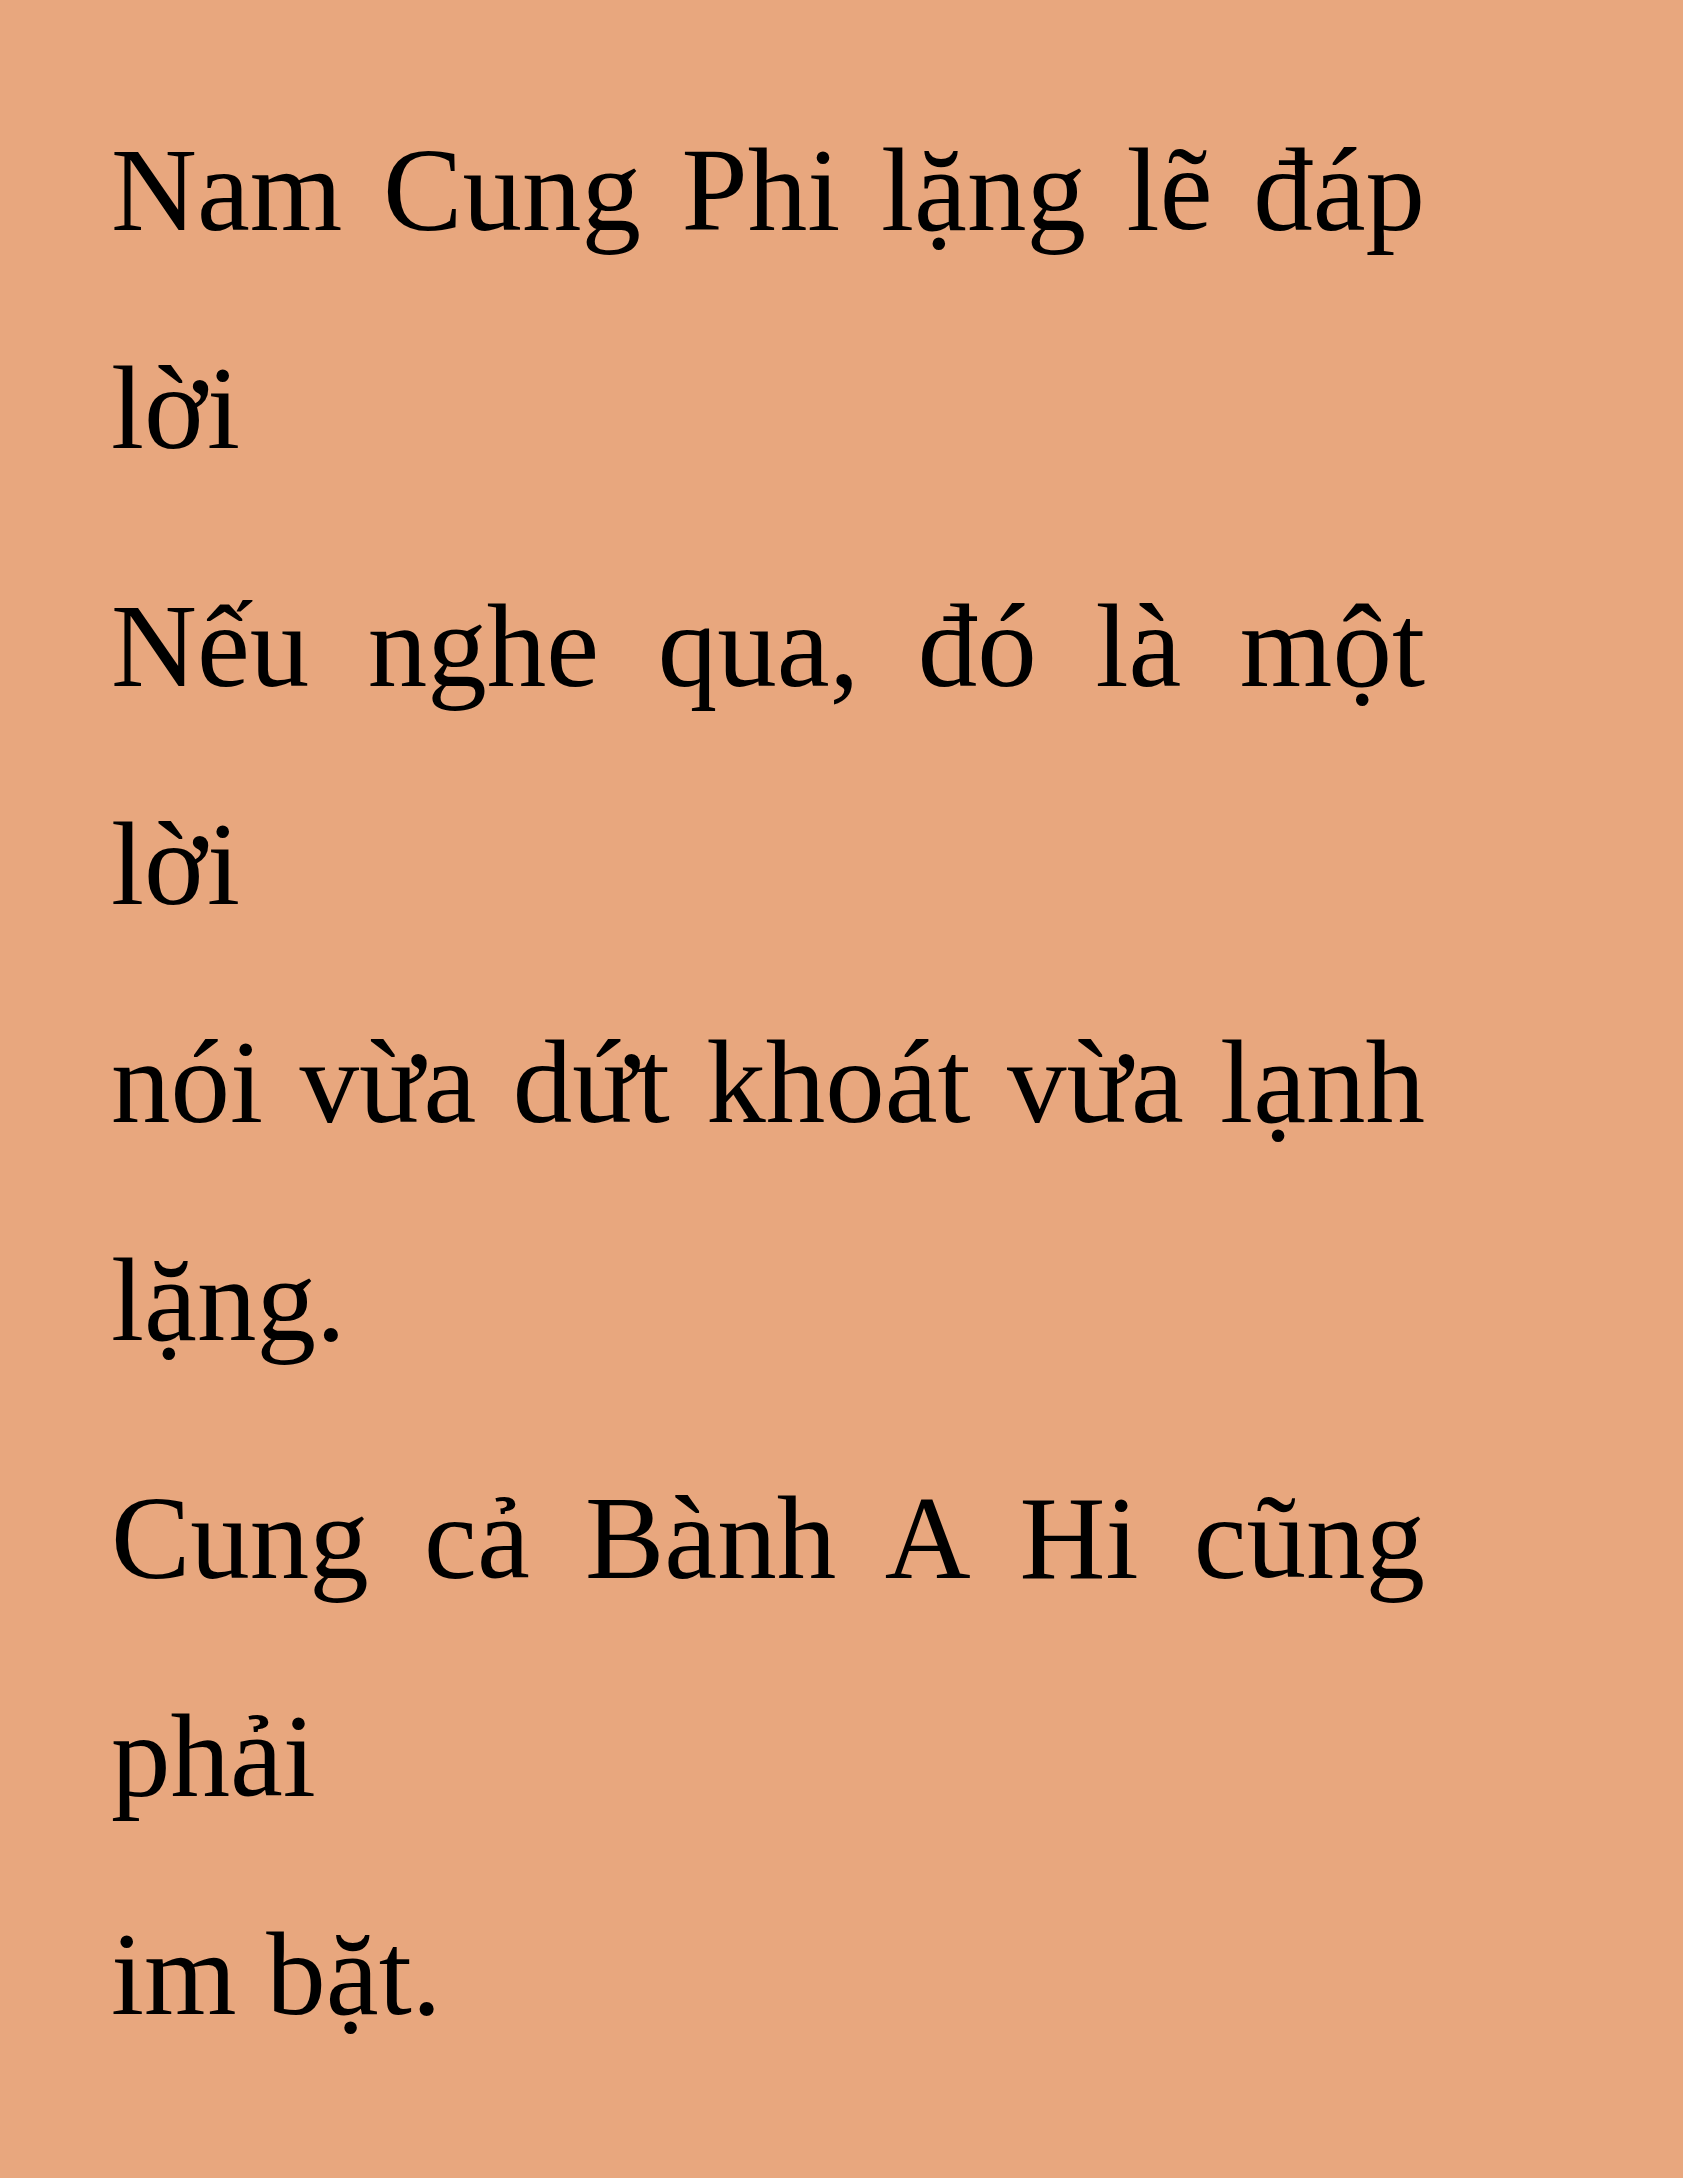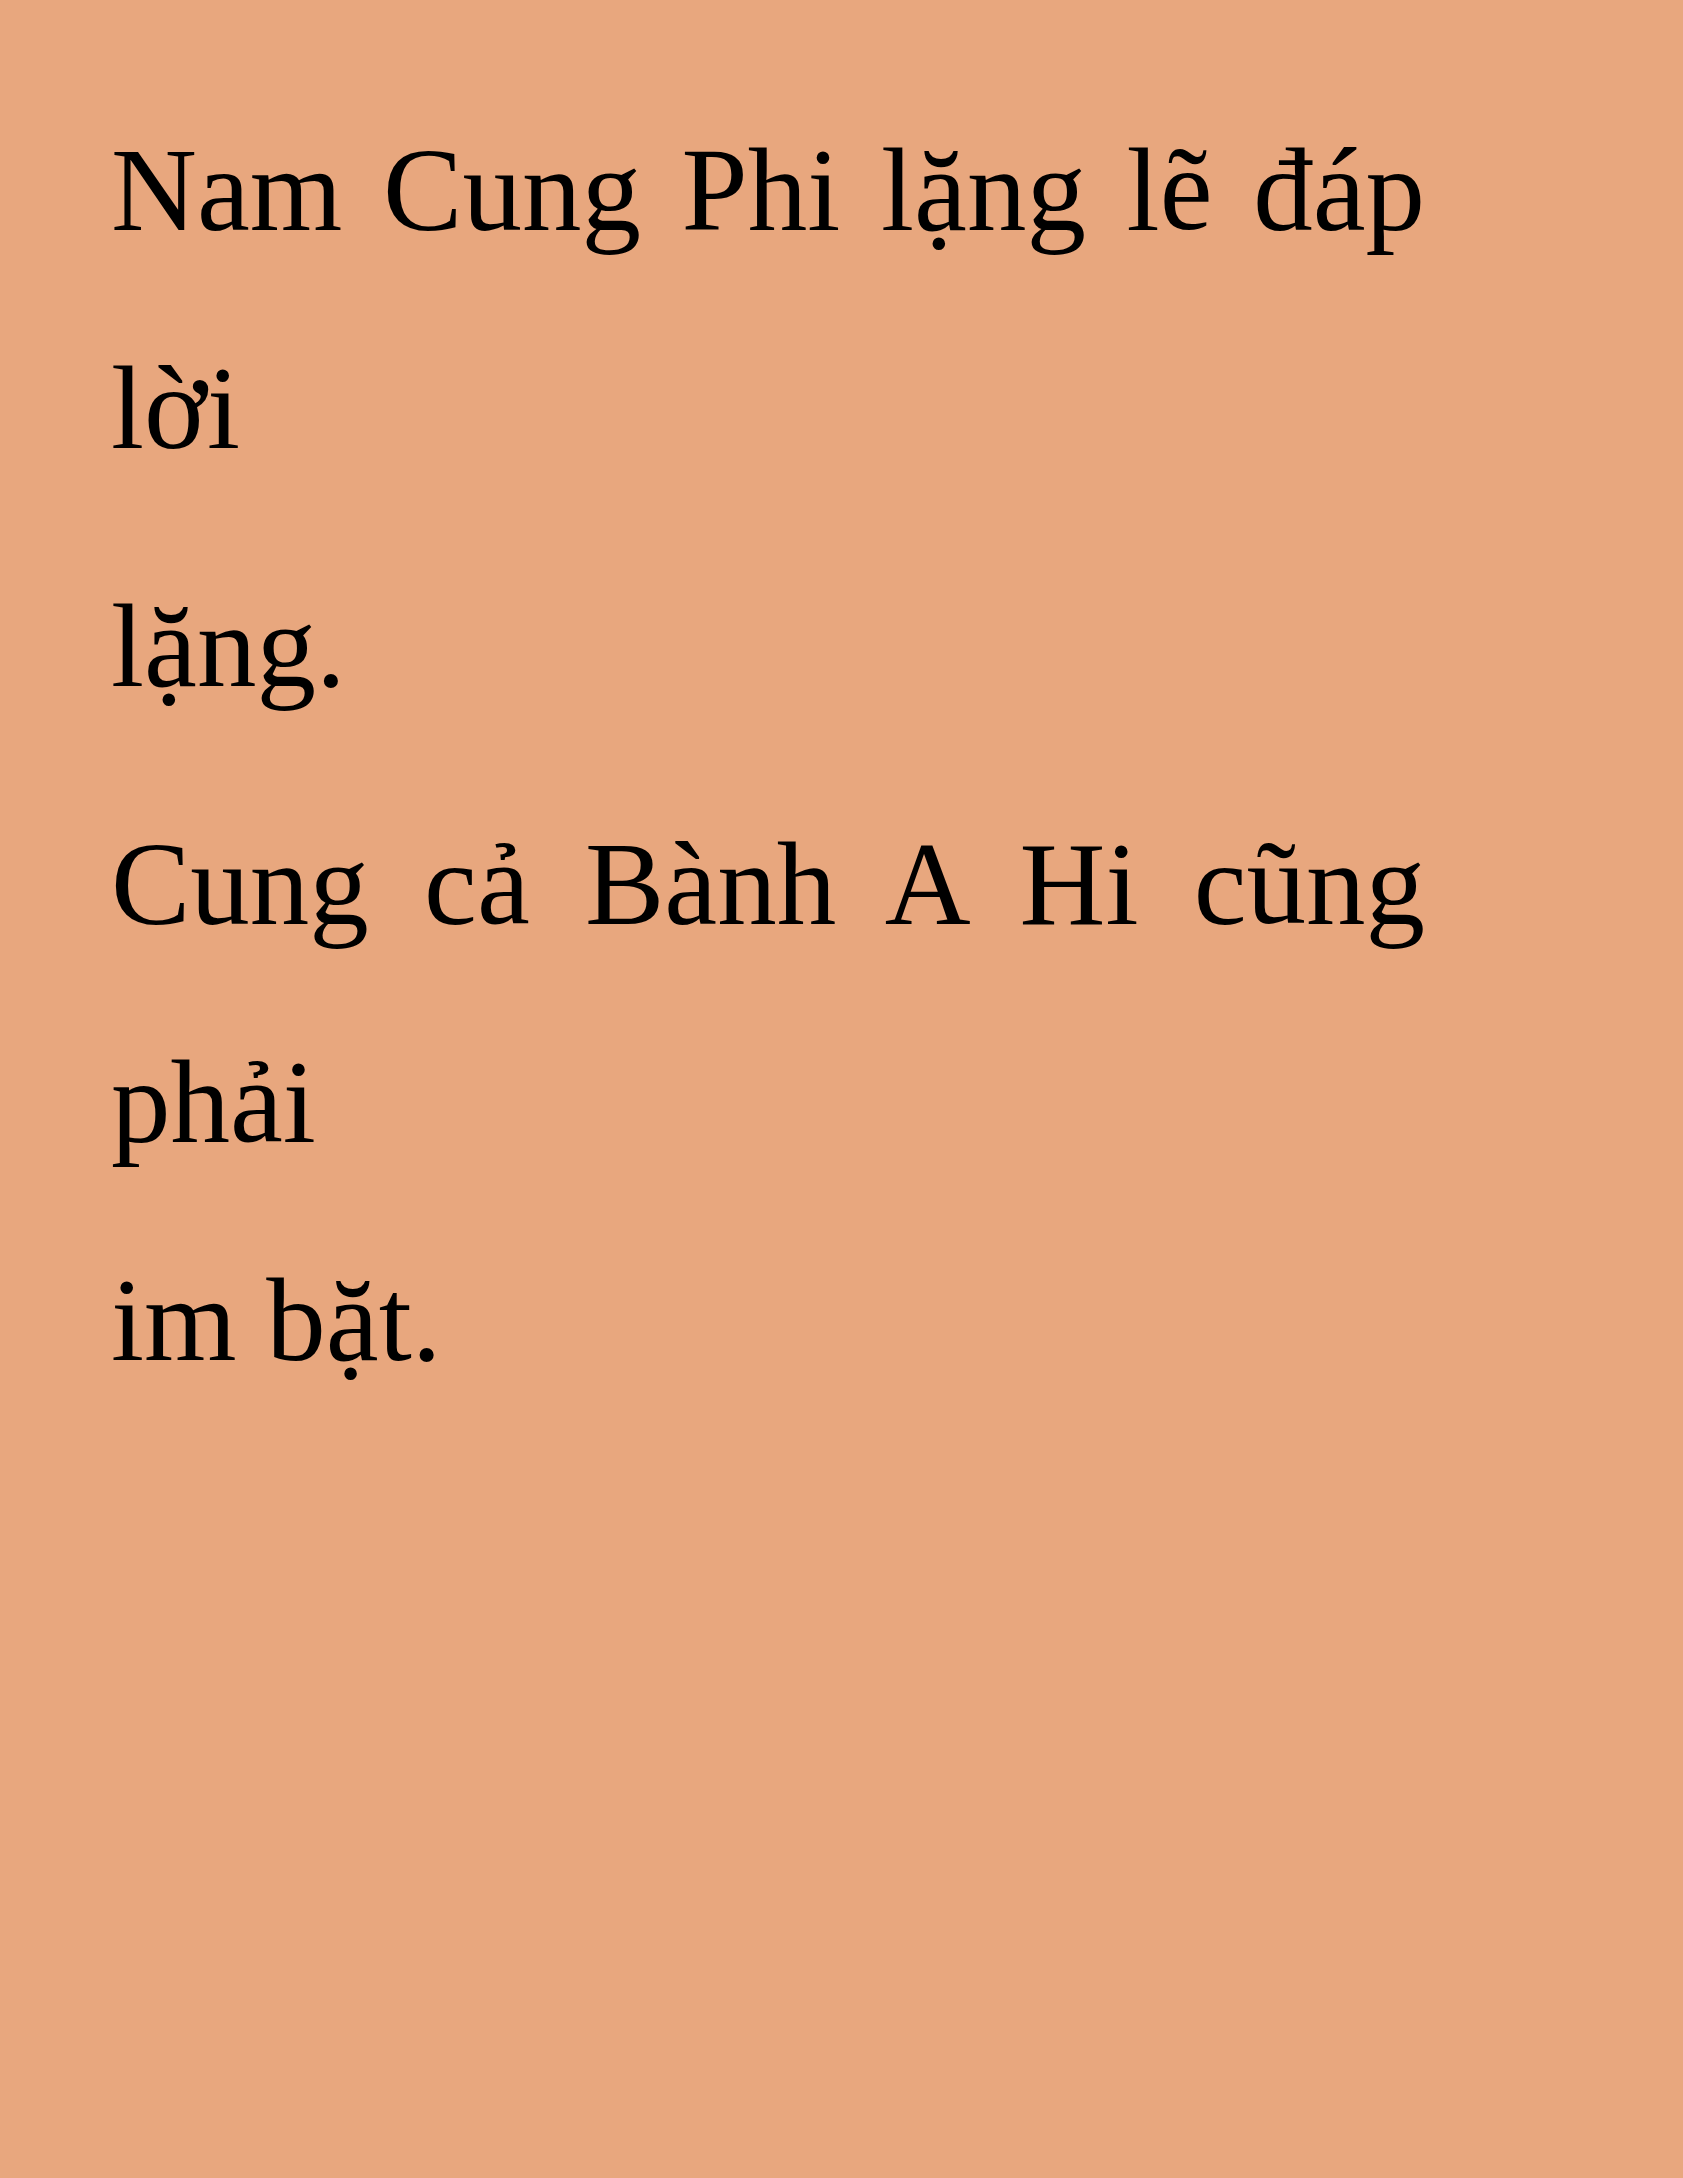--- a/index.html
+++ b/index.html
@@ -40,20 +40,22 @@
 <body style="background: rgb(232, 167, 126);">
 
 <div class="page" style="color: rgb(0, 0, 0);">
 
   <div class="para">
     <div class="line just">Nam Cung Phi lặng lẽ đáp lời</div>
   </div>
 
 
   <div class="para">
+    <div class="line just">Nếu nghe qua, đó là một lời</div>
+    <div class="line just">nói vừa dứt khoát vừa lạnh</div>
     <div class="line">lặng.</div>
   </div>
 
   <div class="para">
     <div class="line just">Cung cả Bành A Hi cũng phải</div>
     <div class="line">im bặt.</div>
   </div>
 
 </div>
 

